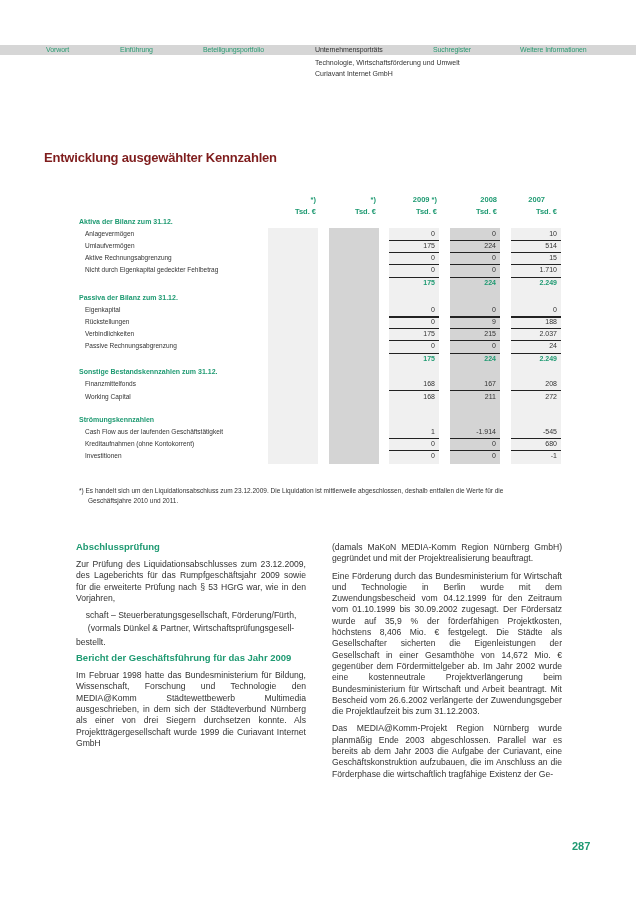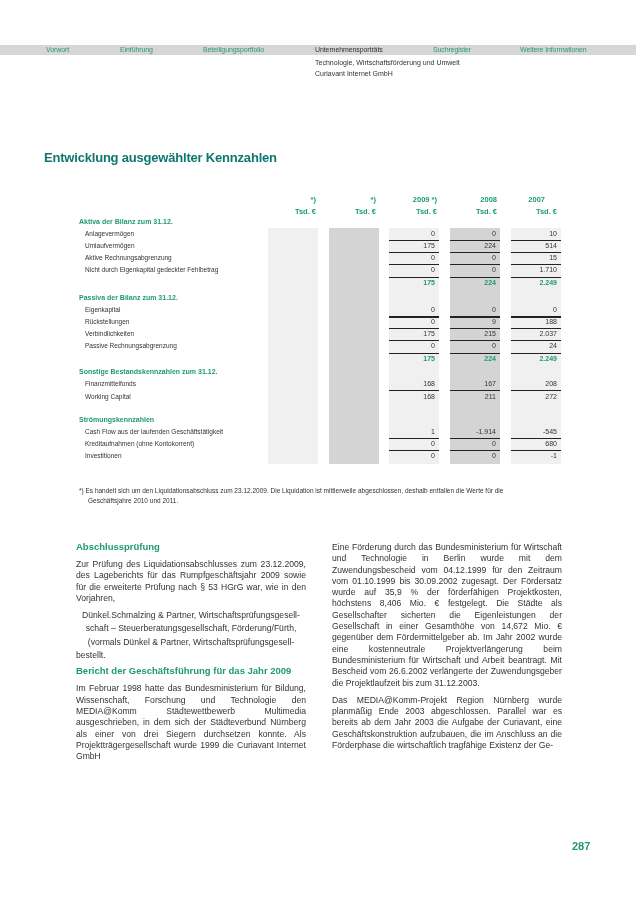--- a/index.html
+++ b/index.html
@@ -16,21 +16,21 @@
   .nav-item {
     position: absolute; top: 0; font-size: 7px; line-height: 10px;
     color: #2a9a72; white-space: nowrap; letter-spacing: -0.1px;
   }
   .nav-item.active { color: #333333; }
   .sub-nav {
     position: absolute; left: 315px; font-size: 7px; color: #333; white-space: nowrap; line-height: 11px;
   }
   .page-title {
     position: absolute; left: 44px; top: 150px; font-size: 13px; font-weight: bold;
-    color: #0f766e; white-space: nowrap; letter-spacing: -0.2px;
+    color: #7f1d1d; white-space: nowrap; letter-spacing: -0.2px;
   }
   
   .col-bg { position: absolute; width: 50px; }
   .col-light { background: #f0f0f0; }
   .col-dark { background: #d4d4d4; }
   .hdr {
     position: absolute; width: 50px; text-align: right; font-size: 7.5px; font-weight: bold;
     color: #1f9a72; line-height: 12px;
   }
   .row-label {
@@ -204,26 +204,26 @@
 <div class="rule" style="left:511px; top:450px"></div>
 
 <div class="footnote">
   <div>*) Es handelt sich um den Liquidationsabschluss zum 23.12.2009. Die Liquidation ist mittlerweile abgeschlossen, deshalb entfallen die Werte für die</div>
   <div class="fn2">Geschäftsjahre 2010 und 2011.</div>
 </div>
 
 <div class="textcol" style="left:76px; top:541px">
   <h3>Abschlussprüfung</h3>
   <p>Zur Prüfung des Liquidationsabschlusses zum 23.12.2009, des Lageberichts für das Rumpfgeschäftsjahr 2009 sowie für die erweiterte Prüfung nach § 53 HGrG war, wie in den Vorjahren,</p>
-  <div class="indent">Dünkel.Schmalzing &amp; Partner, Wirtschaftsprüfungsgesell-</div>
   <div class="indent">schaft – Steuerberatungsgesellschaft, Förderung/Fürth,</div>
   <div class="indent">(vormals Dünkel &amp; Partner, Wirtschaftsprüfungsgesell-</div>
   <p style="margin-bottom:4px">bestellt.</p>
   <h3>Bericht der Geschäftsführung für das Jahr 2009</h3>
   <p>Im Februar 1998 hatte das Bundesministerium für Bildung, Wissenschaft, Forschung und Technologie den MEDIA@Komm Städtewettbewerb Multimedia ausgeschrieben, in dem sich der Städteverbund Nürnberg als einer von drei Siegern durchsetzen konnte. Als Projektträgergesellschaft wurde 1999 die Curiavant Internet GmbH</p>
 </div>
 
 <div class="textcol" style="left:332px; top:542px">
+  <p>(damals MaKoN MEDIA-Komm Region Nürnberg GmbH) gegründet und mit der Projektrealisierung beauftragt.</p>
   <p>Eine Förderung durch das Bundesministerium für Wirtschaft und Technologie in Berlin wurde mit dem Zuwendungsbescheid vom 04.12.1999 für den Zeitraum vom 01.10.1999 bis 30.09.2002 zugesagt. Der Fördersatz wurde auf 35,9 % der förderfähigen Projektkosten, höchstens 8,406 Mio. € festgelegt. Die Städte als Gesellschafter sicherten die Eigenleistungen der Gesellschaft in einer Gesamthöhe von 14,672 Mio. € gegenüber dem Fördermittelgeber ab. Im Jahr 2002 wurde eine kostenneutrale Projektverlängerung beim Bundesministerium für Wirtschaft und Arbeit beantragt. Mit Bescheid vom 26.6.2002 verlängerte der Zuwendungsgeber die Projektlaufzeit bis zum 31.12.2003.</p>
   <p>Das MEDIA@Komm-Projekt Region Nürnberg wurde planmäßig Ende 2003 abgeschlossen. Parallel war es bereits ab dem Jahr 2003 die Aufgabe der Curiavant, eine Geschäftskonstruktion aufzubauen, die im Anschluss an die Förderphase die wirtschaftlich tragfähige Existenz der Ge-</p>
 </div>
 
 <div class="page-num">287</div>
 
 </body></html>

